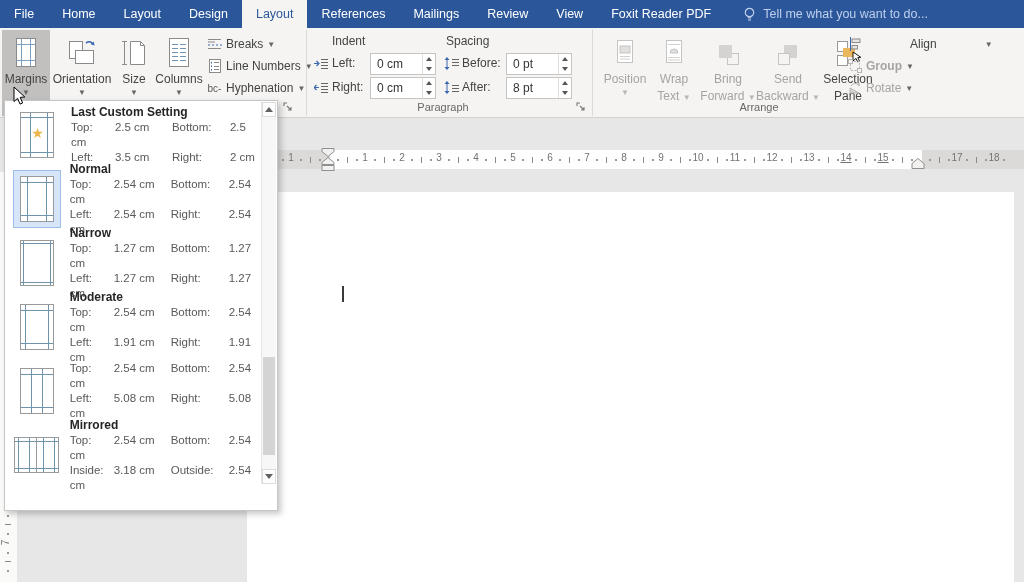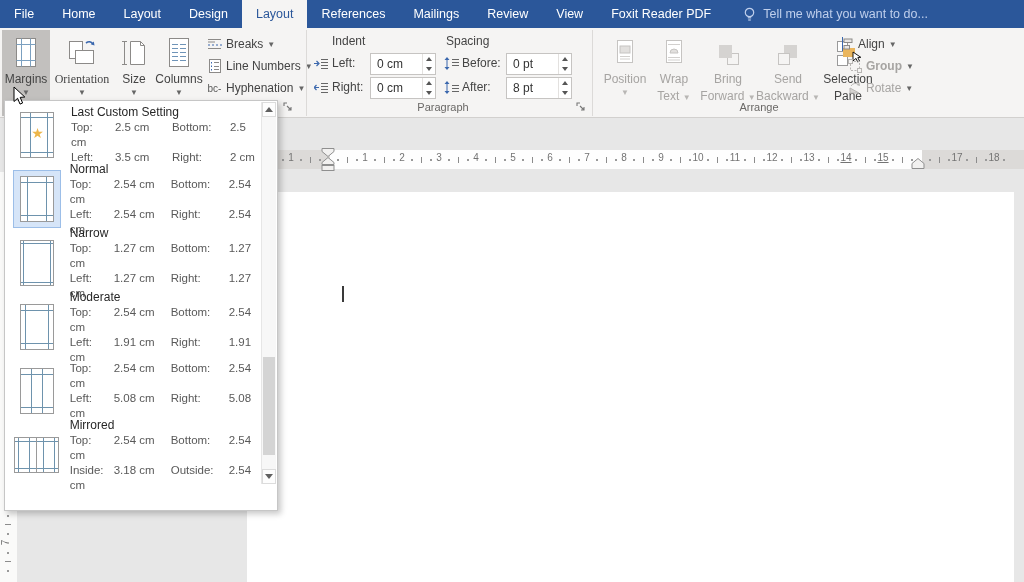--- a/index.html
+++ b/index.html
@@ -70,21 +70,21 @@
     border:1px solid transparent; }
   .mi-ic.selected { background:#d6e5f8; border:1px solid #9cbee8; }
   .thumb { position:relative; width:34px; height:46px; background:#fff; border:1px solid #9a9a9a; }
   .thumb .hl { position:absolute; left:0; right:0; height:1px; background:#6e93ad; }
   .thumb .vl { position:absolute; top:0; bottom:0; width:1px; background:#6e93ad; }
   .thumb .star { position:absolute; left:0; right:0; top:13px; text-align:center;
     font-size:14px; color:#edb64a; line-height:14px; }
   .thumb2 { position:relative; width:23px; height:36px; background:#fff; border:1px solid #9a9a9a; }
   .mirror-wrap { display:flex; }
   .mi-tx { margin-left:9px; }
-  .mi-title { font-size:12px; font-weight:normal; color:#262626; line-height:15px; }
+  .mi-title { font-size:12px; font-weight:bold; color:#262626; line-height:15px; }
   .mi-row { font-size:11.5px; color:#595959; line-height:15px; }
   .mi-row .c1 { display:inline-block; width:44px; }
   .mi-row .c2 { display:inline-block; width:57px; }
   .mi-row .c3 { display:inline-block; width:58px; }
   .menu-footer { position:absolute; left:0; right:0; bottom:0; height:25px; border-top:1px solid #d9d9d9;
     font-size:12px; color:#262626; line-height:24px; padding-left:98px; cursor:default; }
   .menu-footer .accel { text-decoration:underline; }
   .sbar { position:absolute; top:1px; right:1px; bottom:26px; width:15px; background:#f7f7f7;
     border-left:1px solid #e6e6e6; }
   .sbtn { position:absolute; left:0; right:0; height:15px; background:#fdfdfd; border:1px solid #dcdcdc;
@@ -128,21 +128,21 @@
           <line x1="4.5" y1="7.5" x2="23.5" y2="7.5" stroke="#7ba0c0"></line>
           <line x1="4.5" y1="23.5" x2="23.5" y2="23.5" stroke="#7ba0c0"></line>
           <line x1="9.5" y1="1.5" x2="9.5" y2="29.5" stroke="#7ba0c0"></line>
           <line x1="18.5" y1="1.5" x2="18.5" y2="29.5" stroke="#7ba0c0"></line>
         </svg>
       </span>
       <span class="bl">Margins</span>
       <span class="arw">▼</span>
     </div>
 
-    <div class="bigbtn" style="left:52px;width:60px;font-family:Liberation Serif, serif;">
+    <div class="bigbtn" style="left:52px;width:60px;">
       <span class="ic">
         <svg width="30" height="32" viewBox="0 0 30 32">
           <rect x="2.5" y="4.5" width="13" height="17" fill="#fff" stroke="#8c8a88"></rect>
           <rect x="8.5" y="13.5" width="18" height="13" fill="#fff" stroke="#8c8a88"></rect>
           <path d="M19,6 q4,-3 7,1" fill="none" stroke="#3a67ad" stroke-width="1.6"></path>
           <path d="M26.8,4.5 l0.7,4 -3.8,-1.2 z" fill="#3a67ad"></path>
         </svg>
       </span>
       <span class="bl">Orientation</span>
       <span class="arw">▼</span>
@@ -395,21 +395,21 @@
         <span class="ic">
           <svg width="28" height="28" viewBox="0 0 28 28">
             <rect x="10" y="4" width="13" height="13" fill="#d5d3d1"></rect>
             <rect x="4.5" y="12.5" width="11" height="11" fill="#f5f4f3" stroke="#c6c4c2"></rect>
           </svg>
         </span>
         <span class="bl">Send</span>
         <span class="bl"><span>Backward</span> <span class="arw" style="font-size:8px;">▼</span></span>
       </div>
 
-      <div class="smallbtn" style="left:244px;top:6px;">
+      <div class="smallbtn" style="left:252px;top:6px;gap:44px;">
         <span class="ic">
           <svg width="14" height="14" viewBox="0 0 14 14">
             <line x1="2.5" y1="0" x2="2.5" y2="14" stroke="#3a67ad"></line>
             <rect x="4" y="2" width="8" height="3.5" fill="#e8e6e4" stroke="#8c8a88"></rect>
             <rect x="4" y="8.5" width="5.5" height="3.5" fill="#e8e6e4" stroke="#8c8a88"></rect>
           </svg>
         </span>
         <span>Align</span>
         <span class="arw">▼</span>
       </div>

